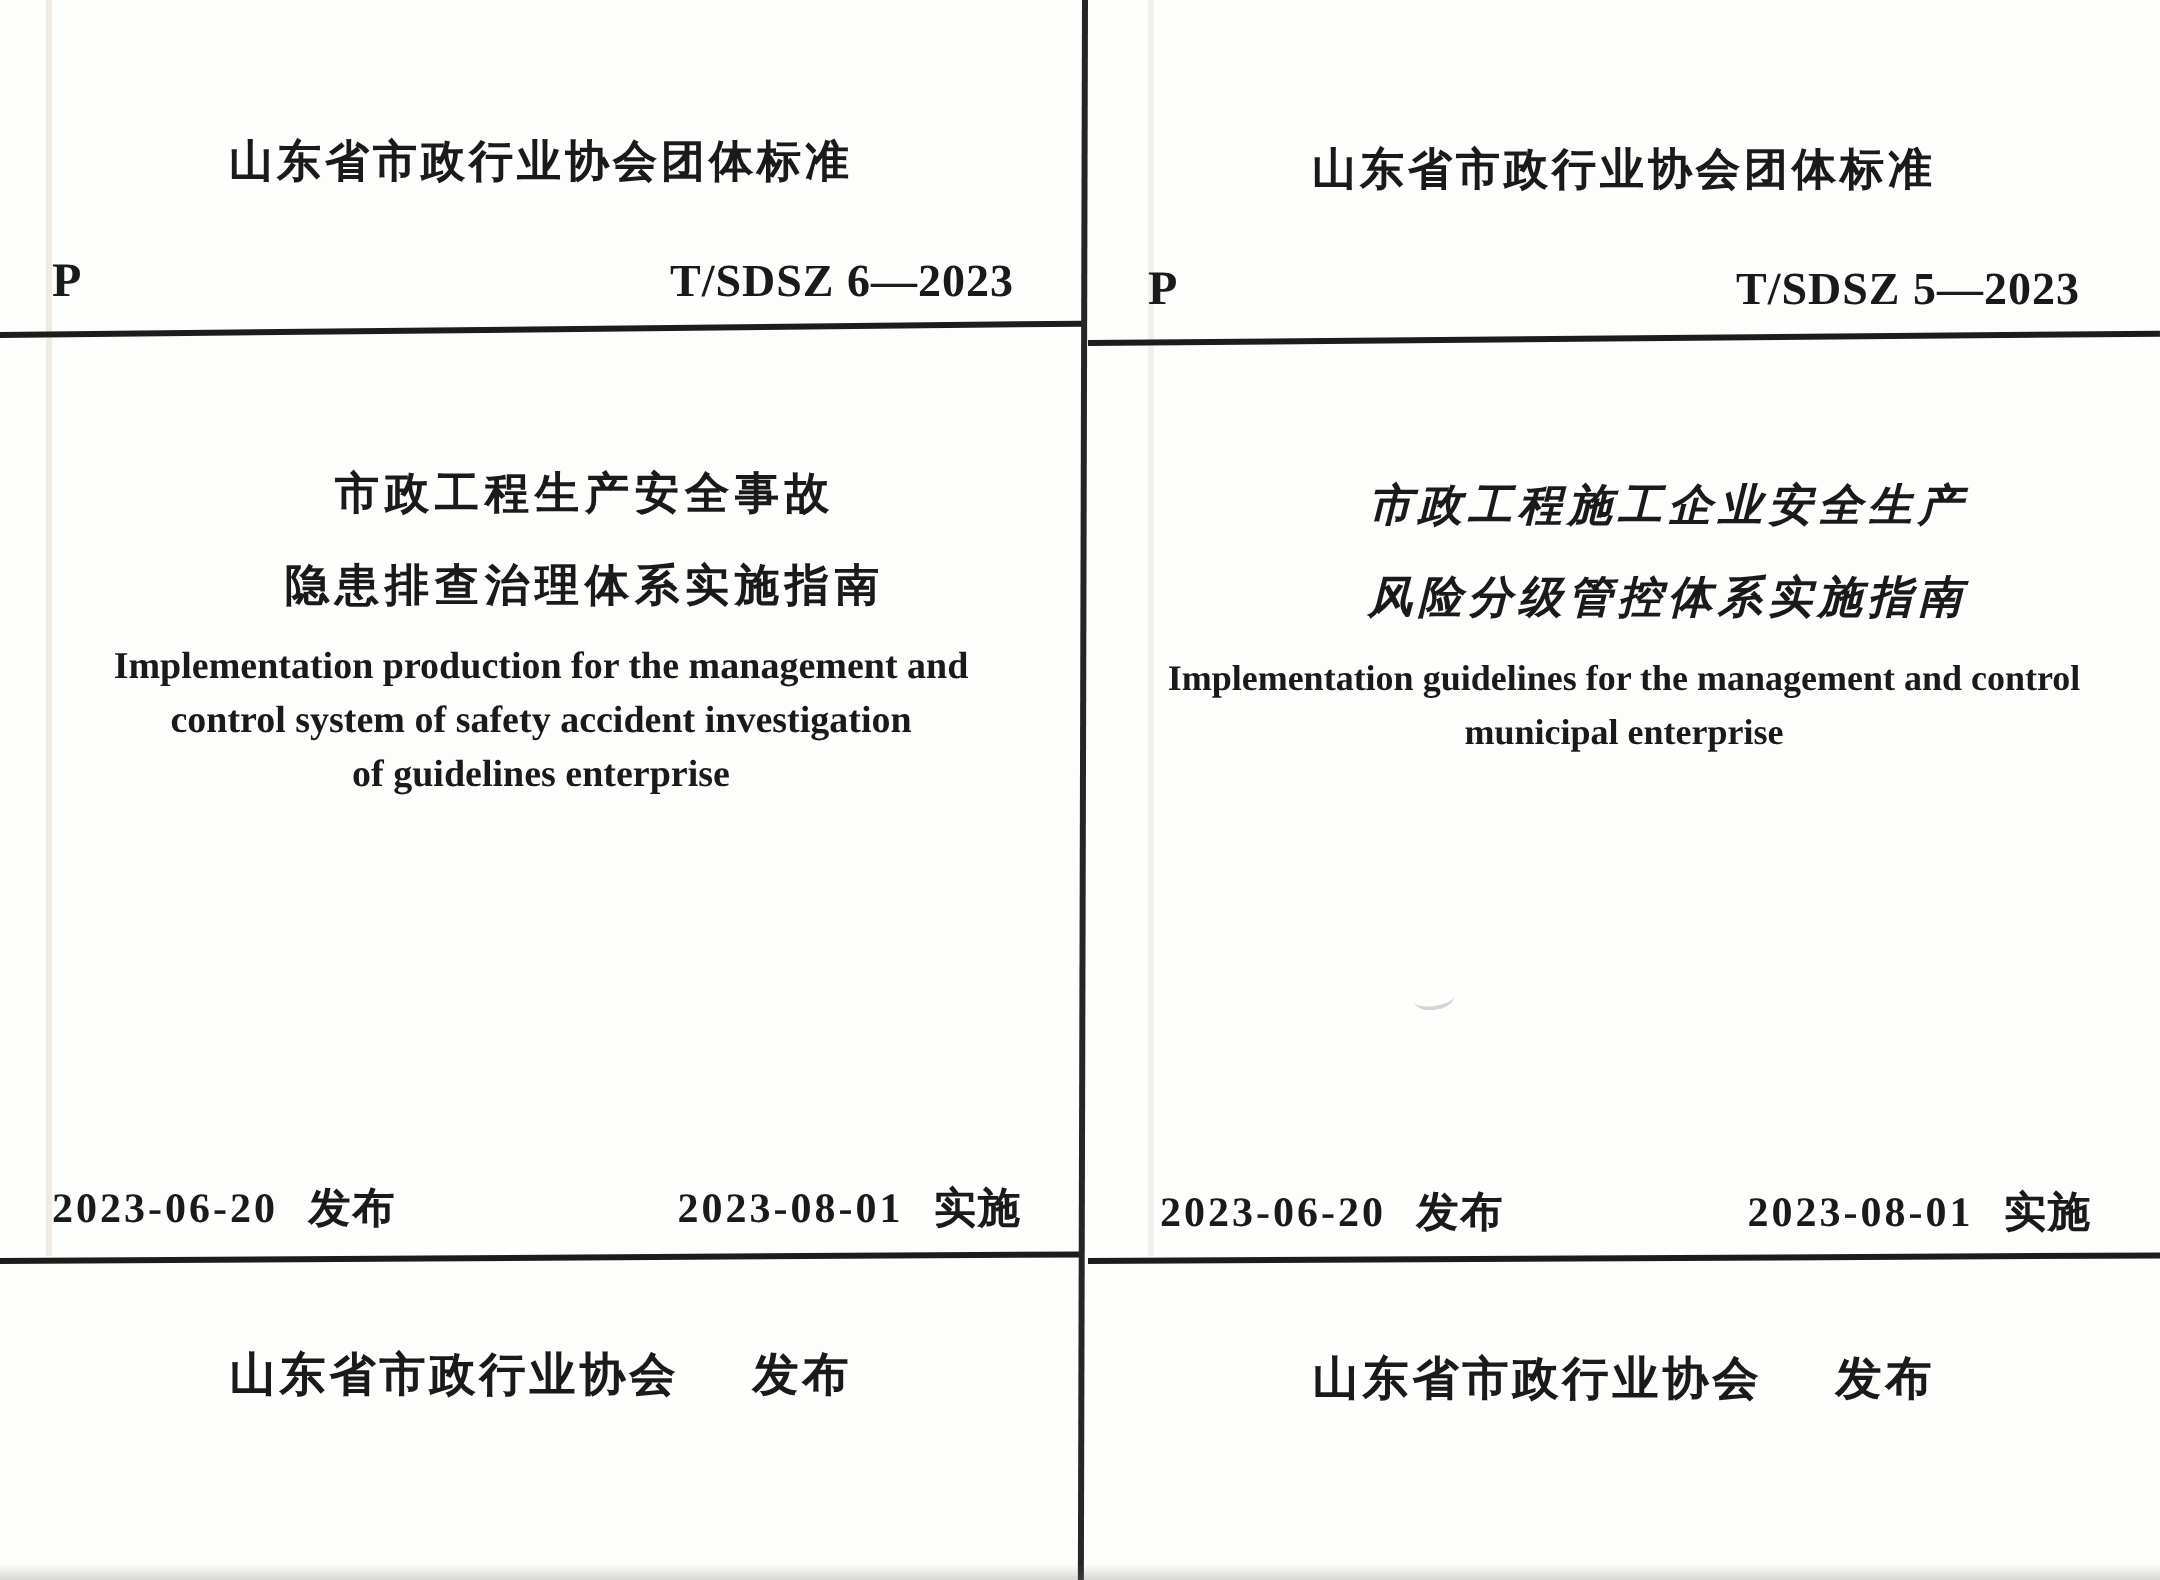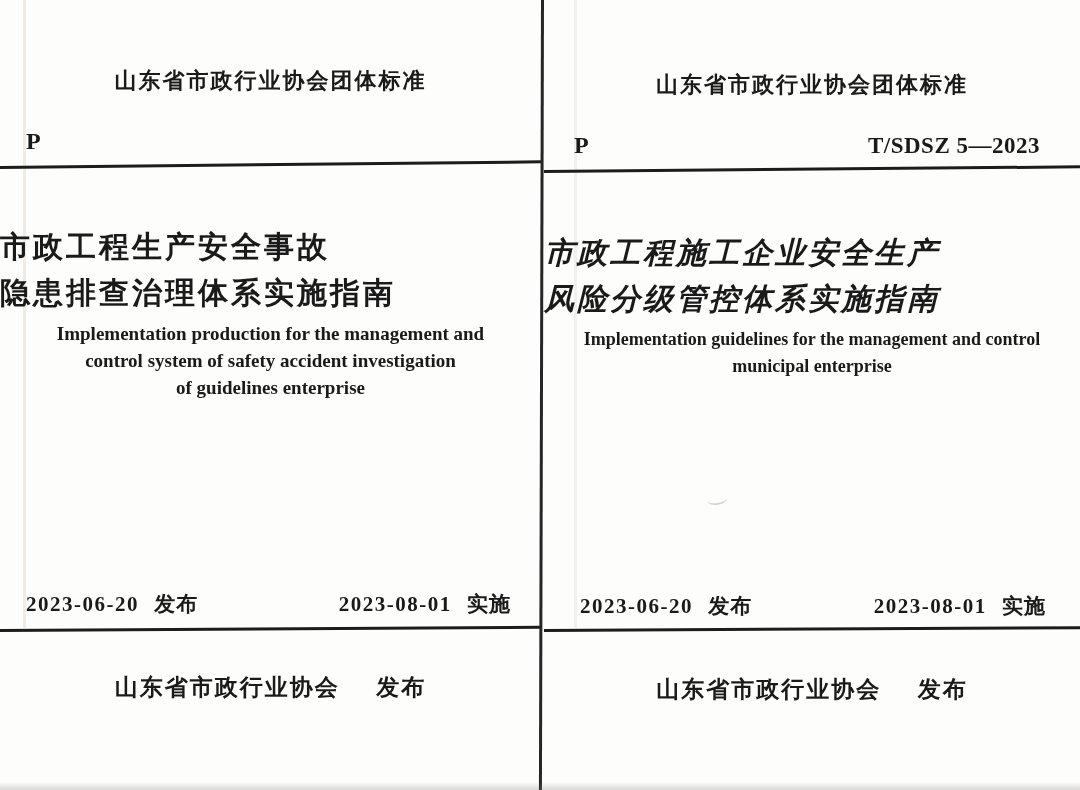--- a/index.html
+++ b/index.html
@@ -35,23 +35,24 @@
   .p-label  { font-weight:700; font-size:24px; }
   .std-number { font-weight:700; font-size:23px; letter-spacing:0.5px; white-space:nowrap; }
 
   .rule { position:absolute; left:0; right:0; height:3px; background:#1c1c1c; transform-origin:left center; }
   .page-left  .rule-top { top:166px; transform:rotate(-0.6deg); }
   .page-right .rule-top { top:170px; transform:rotate(-0.5deg); }
   .page-left  .rule-bottom { top:629px; transform:rotate(-0.35deg); }
   .page-right .rule-bottom { top:629px; transform:rotate(-0.3deg); }
 
   .title-cn {
-    position:absolute; width:100%; text-align:left;
-    font-weight:700; font-size:30px; line-height:46px; letter-spacing:3px;
+    position:absolute; width:100%; text-align:center;
+    font-weight:700; font-size:22px; line-height:46px; letter-spacing:3px;
     white-space:nowrap;
+    padding-left:22px;
   }
   .page-left  .title-cn { top:224px; }
   .page-right .title-cn { top:230px;font-style:italic; }
 
   .title-en {
     position:absolute; width:100%; text-align:center;
     font-weight:700; line-height:27px;
   }
   .page-left  .title-en { top:320px; font-size:19px; }
   .page-right .title-en { top:326px; font-size:18px; }
@@ -99,20 +100,21 @@
 
 <div class="stage">
 
   <div class="page page-left">
     <div class="edge-strip"></div>
 
     <div class="assoc-header">山东省市政行业协会团体标准</div>
 
     <div class="meta-row">
       <span class="p-label">P</span>
+      <span class="std-number">T/SDSZ 6—2023</span>
     </div>
 
     <div class="rule rule-top"></div>
 
     <div class="title-cn">
       <div>市政工程生产安全事故</div>
       <div>隐患排查治理体系实施指南</div>
     </div>
 
     <div class="title-en">

